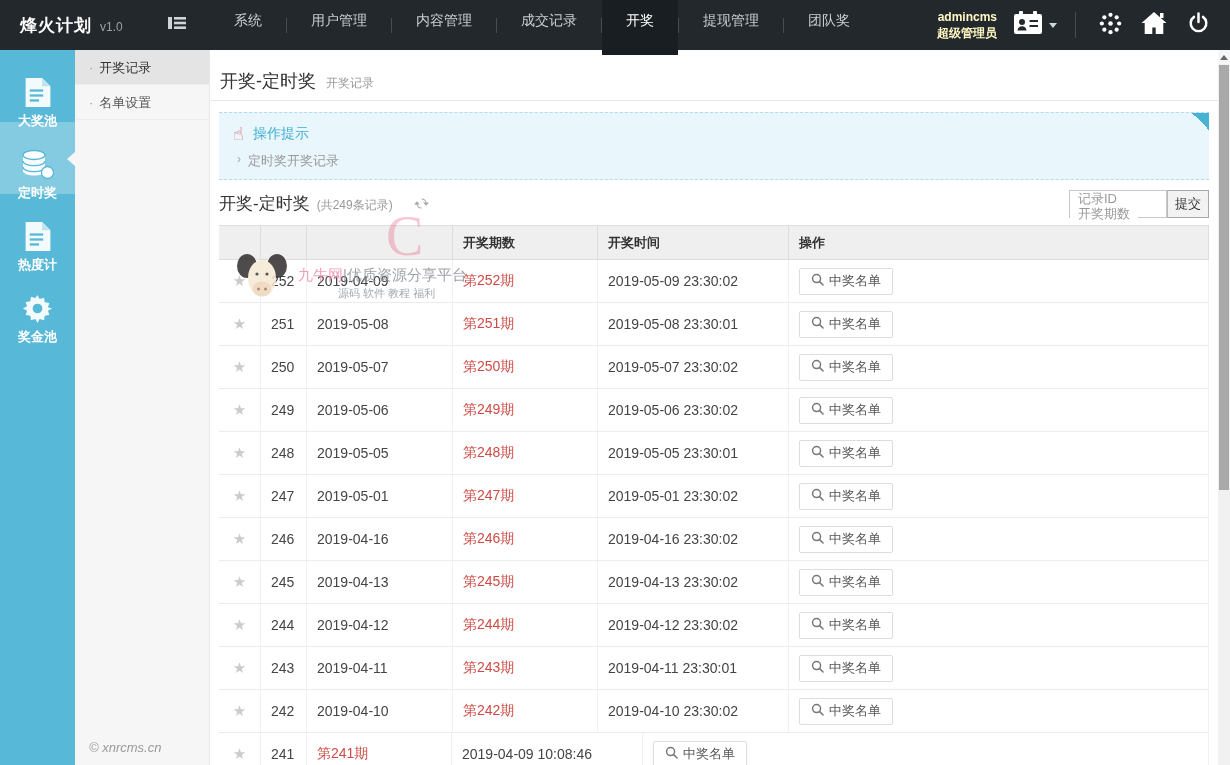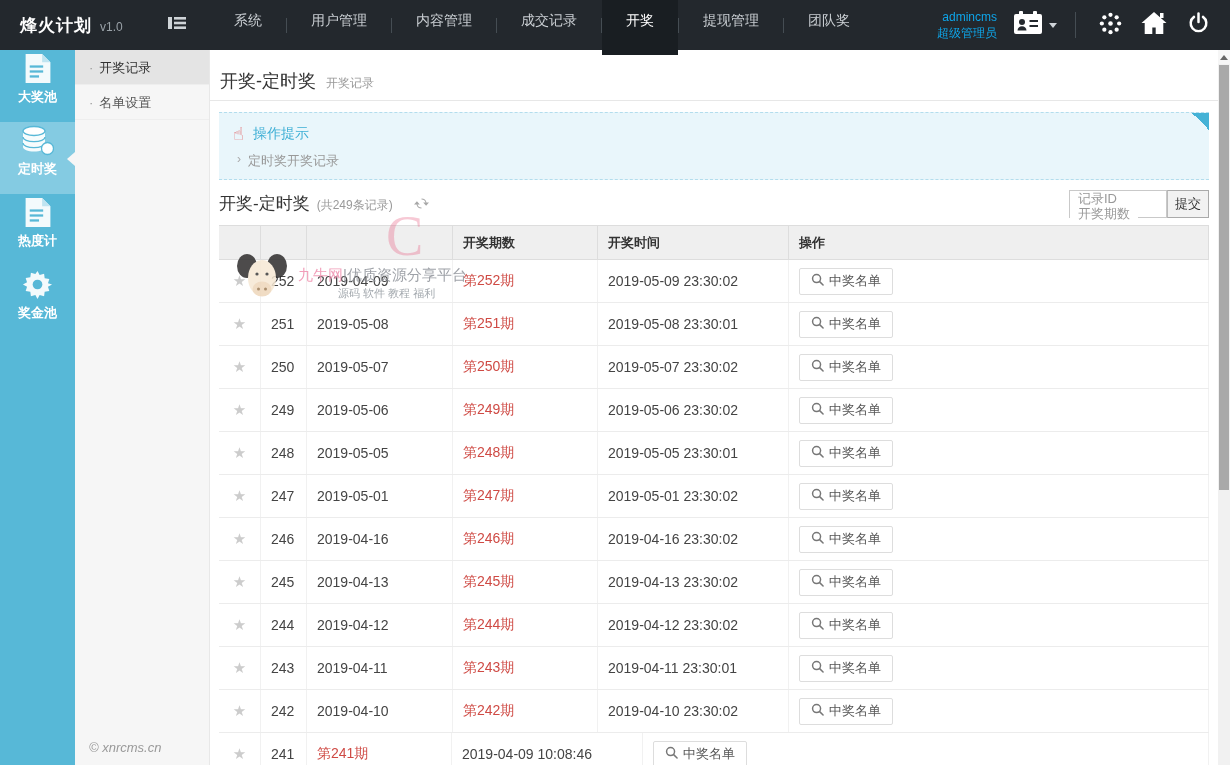--- a/index.html
+++ b/index.html
@@ -11,29 +11,29 @@
     background:#23282d; display:flex; align-items:center; color:#d6dadd; z-index:20; }
   .logo { padding:0 8px 0 20px; display:flex; align-items:baseline; gap:8px; min-width:160px; }
   .logo-name { color:#fff; font-size:17px; font-weight:bold; letter-spacing:1px; }
   .logo-ver { color:#9aa2a8; font-size:12px; }
   .collapse-btn { width:34px; height:50px; display:flex; align-items:center; justify-content:center; cursor:pointer; }
   .topnav { display:flex; align-items:center; height:50px; margin-left:16px; }
   .menu-item { height:60px; line-height:50px; padding:0 24px; font-size:14px; color:#c9ced2; cursor:pointer; }
   .menu-item.active { background:#191e22; color:#fff; }
   .menu-sep { width:1px; height:15px; background:#454d53; }
   .topbar-right { margin-left:auto; display:flex; align-items:center; height:50px; padding-right:10px; }
-  .user-info { text-align:right; font-size:12px; font-weight:normal; color:#0ea5e9; line-height:1.35; margin-right:10px; }
+  .user-info { text-align:right; font-size:12px; font-weight:bold; color:#fef9c3; line-height:1.35; margin-right:10px; }
   .user-card { display:flex; align-items:center; gap:6px; cursor:pointer; padding:0 6px; }
   .caret-down { width:0; height:0; border-left:4px solid transparent; border-right:4px solid transparent; border-top:5px solid #cfd4d8; }
   .top-sep { width:1px; height:26px; background:#454d53; margin:0 12px; }
   .top-icon-btn { width:44px; height:50px; display:flex; align-items:center; justify-content:center; cursor:pointer; }
 
   
   .sidebar { position:absolute; left:0; top:50px; width:75px; height:715px; background:#57b8d7; z-index:10; }
-  .side-item { position:relative; width:75px; height:72px; padding-top:0; text-align:center; cursor:pointer; }
+  .side-item { position:relative; width:75px; height:72px; padding-top:24px; text-align:center; cursor:pointer; }
   .side-item .side-icon { height:36px; display:flex; align-items:center; justify-content:center; }
   .side-label { color:#fff; font-size:13px; font-weight:bold; margin-top:2px; }
   .side-item.active { background:rgba(255,255,255,.27); }
   .side-item.active::after { content:""; position:absolute; right:0; top:30px;
     border:7px solid transparent; border-right:8px solid #f6f6f6; }
 
   
   .subsidebar { position:absolute; left:75px; top:50px; width:135px; height:715px; background:#f6f6f6; border-right:1px solid #e8e8e8; z-index:9; }
   .sub-item { height:35px; line-height:35px; padding-left:14px; font-size:13px; color:#555; cursor:pointer; border-bottom:1px solid #eeeeee; display:flex; gap:6px; }
   .sub-item .bullet { color:#999; }

